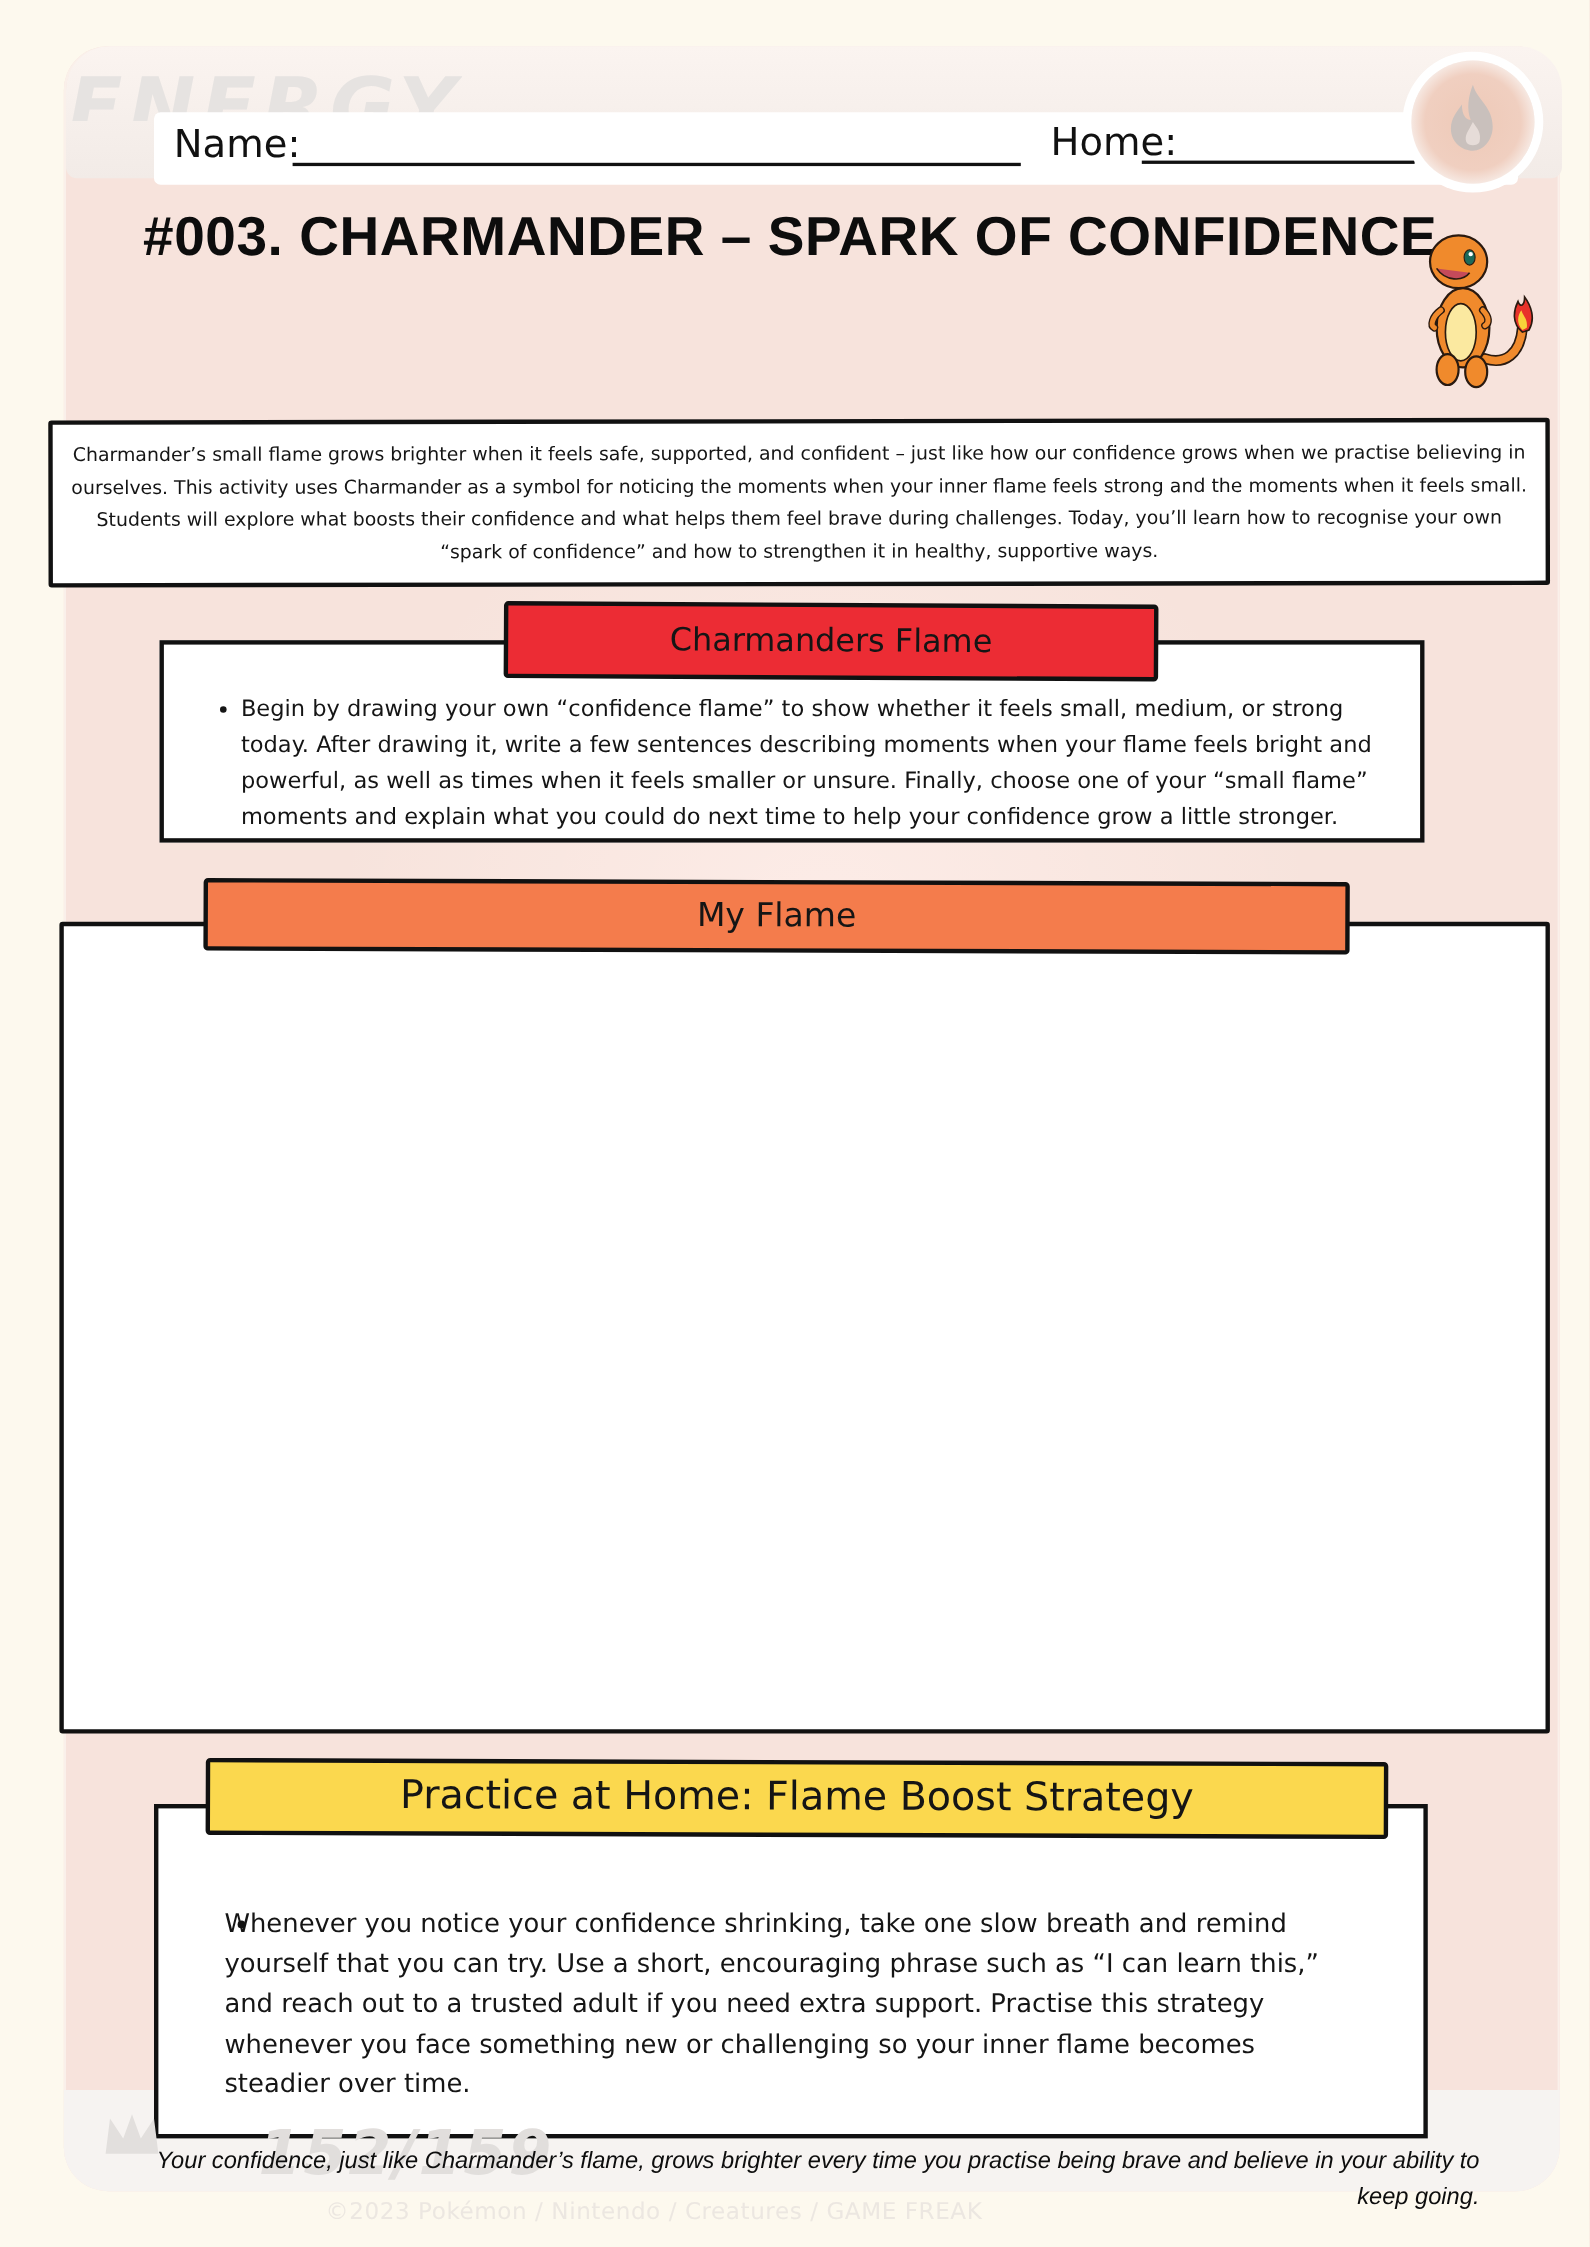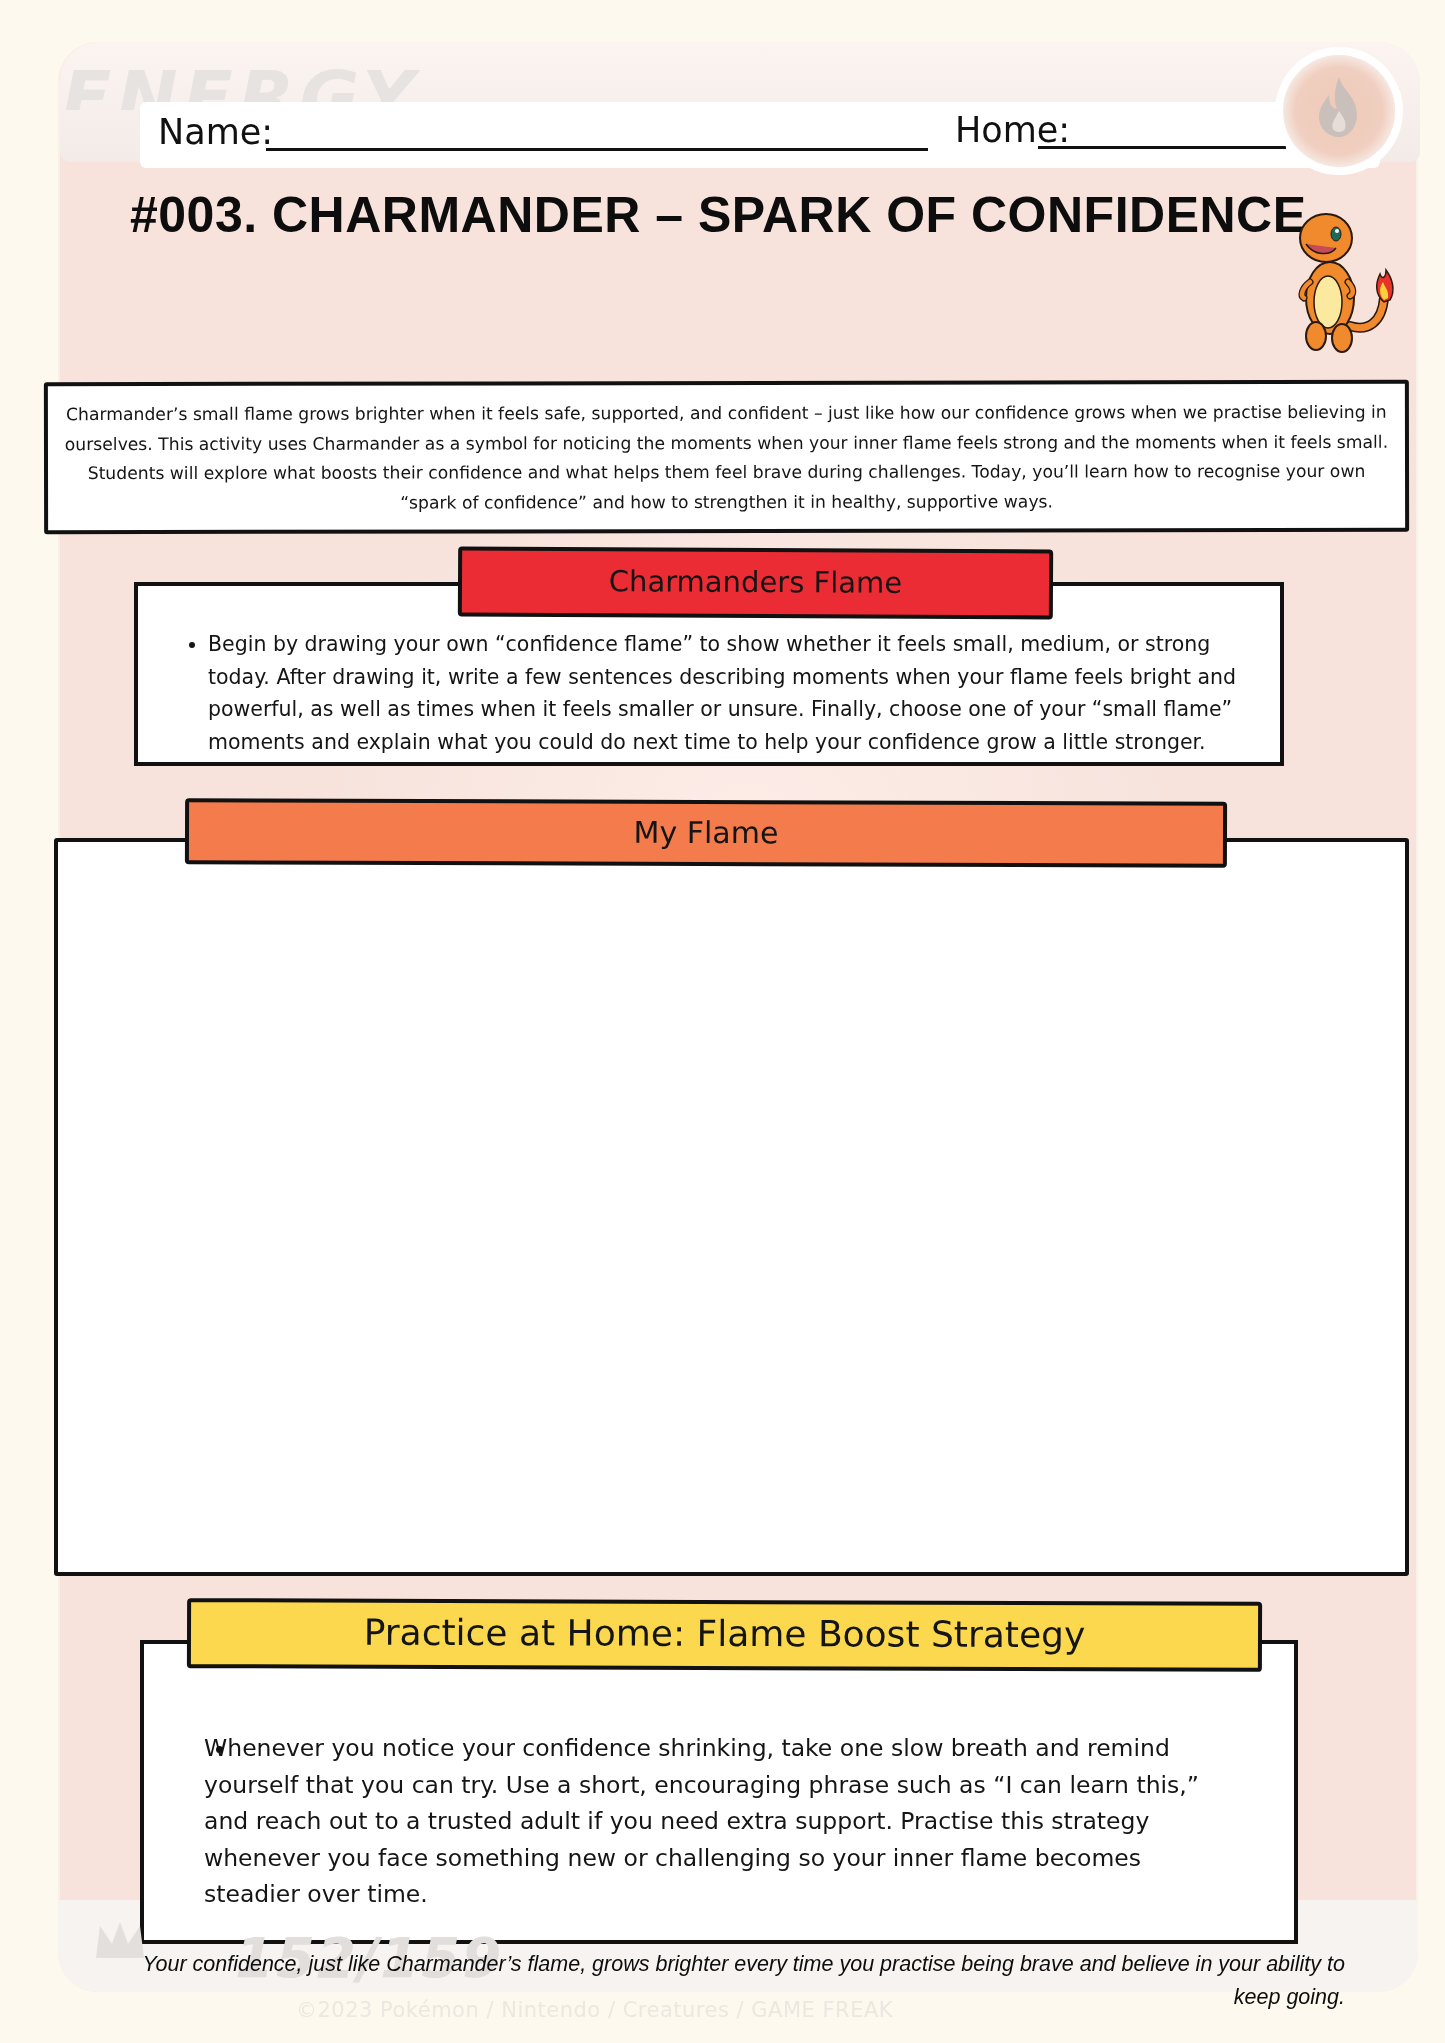--- a/index.html
+++ b/index.html
@@ -56,21 +56,21 @@
   .intro-box { left:44px; top:381px; width:1365px; height:152px; border-radius:3px; transform:rotate(-0.1deg); }
   .intro-text {
     position:absolute; left:10px; right:10px; top:14px; text-align:center;
     font-size:17.2px; line-height:29.5px; color:#151515;
   }
   .tab {
     position:absolute; border:4px solid #111; box-sizing:border-box;
     text-align:center; color:#151515; border-radius:4px;
   }
   .tab-red { left:458px; top:548px; width:595px; height:70px; background:#ec2c34; font-size:29px; line-height:60px; transform:rotate(0.3deg); }
-  .flame-box { left:134px; top:582px; width:1150px; height:184px; }
+  .flame-box { left:145px; top:582px; width:1150px; height:184px; }
   .flame-list { position:absolute; left:40px; right:20px; top:42px; margin:0; padding:0 0 0 30px; font-size:20.5px; line-height:32.5px; color:#151515; }
   .tab-orange { left:185px; top:800px; width:1042px; height:66px; background:#f47c4c; font-size:30px; line-height:58px; transform:rotate(0.2deg); }
   .myflame-box { left:54px; top:838px; width:1355px; height:738px; border-radius:3px; }
   .tab-yellow { left:187px; top:1600px; width:1075px; height:70px; background:#fbd84e; font-size:36px; line-height:60px; transform:rotate(0.2deg); }
   .practice-box { left:140px; top:1640px; width:1158px; height:304px; }
   .practice-list { position:absolute; left:60px; right:60px; top:86px; margin:0; padding:0; list-style:none; text-align:left; font-size:23.5px; line-height:36.5px; color:#151515; }
   .practice-list li { position:relative; }
   .bullet { position:absolute; left:12px; top:16px; width:7px; height:7px; border-radius:50%; background:#111; }
 
   .page-number {

